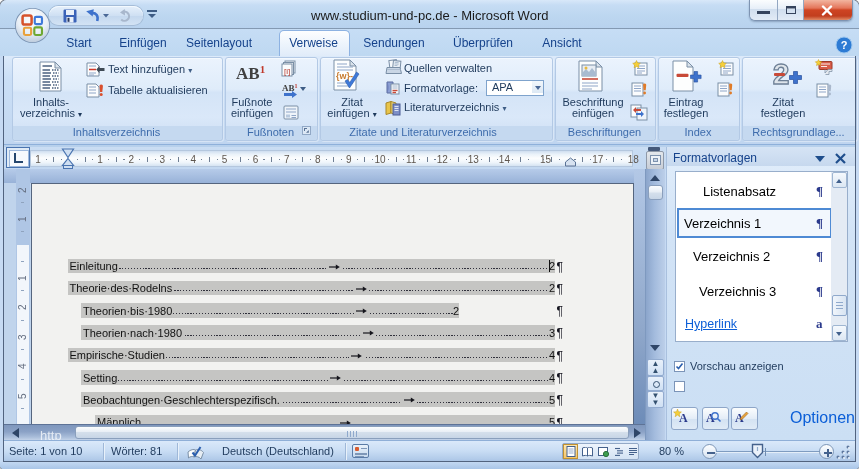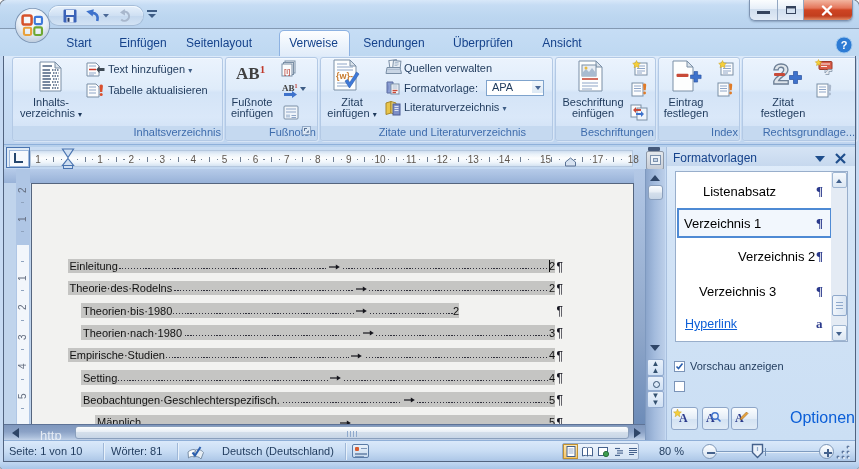--- a/index.html
+++ b/index.html
@@ -1,21 +1,21 @@
 <!DOCTYPE html>
 <html><head>
 <meta charset="utf-8">
 <style>
 html,body{margin:0;padding:0;background:#fff;}
 body{width:859px;height:469px;overflow:hidden;font-family:"Liberation Sans",sans-serif;}
 .a{position:absolute;}
 #win{position:absolute;left:0;top:0;width:859px;height:469px;border-radius:7px 7px 4px 4px;
  background:#C6DAF3;box-shadow:0 0 0 1px rgba(45,55,70,.65);overflow:hidden;}
 .tabtxt{font-size:12px;color:#15428B;}
-.lbl{font-size:11px;color:#3E6CAC;text-align:right;}
+.lbl{font-size:11px;color:#3E6CAC;text-align:center;}
 .btxt{font-size:11px;color:#1E395B;text-align:center;line-height:11px;}
 .stxt{font-size:11px;color:#1E395B;line-height:13px;}
 .sep{width:1px;background:#9FB8D8;box-shadow:1px 0 0 #E8F1FA;}
 .grp{border:1px solid #B3C9E5;border-radius:3px;
  background:linear-gradient(180deg,#EBF3FD 0%,#DFECFA 38%,#D4E4F7 42%,#DAE8F9 72%,#CCDEF3 100%);
  box-shadow:inset 0 1px 0 #F4F9FE, 1px 1px 0 rgba(255,255,255,.35);}
 .grp:after{content:"";position:absolute;left:0;bottom:0;width:100%;height:14px;background:#C5D9F0;border-radius:0 0 3px 3px;}
 .rnum{position:absolute;top:2.5px;font-size:10px;color:#5E564E;}
 .rtick{position:absolute;top:6px;width:1px;height:5px;background:#6E7E94;}
 .rdot{position:absolute;top:8px;width:1.2px;height:1.2px;background:#6E7E94;}
@@ -31,20 +31,21 @@
 .pbtn{width:27px;height:23px;background:linear-gradient(180deg,#FBFDFE,#E4EDF7 50%,#D3E2F2 51%,#E0EBF7);border:1px solid #8EA6C8;border-radius:3px;box-sizing:border-box;}
 .zbtn{width:15px;height:15px;border-radius:50%;background:linear-gradient(180deg,#FDFEFF,#D7E3F1);border:1px solid #7D96B6;box-sizing:border-box;}
 .pil{position:absolute;font-size:13px;font-weight:bold;color:#2B3A8C;font-family:"Liberation Serif",serif;}
 </style>
 </head>
 <body>
 <div id="win">
 
 <div class="a" id="titlebar" style="left:0;top:0;width:859px;height:28px;
  background:linear-gradient(180deg,#D8E8F9 0%,#C6DCF4 18%,#BDD7F0 55%,#B8D2EE 100%);"></div>
+<div class="a" style="left:311px;top:8px;width:240px;height:14px;font-size:13px;color:#1b1b1b;white-space:nowrap;">www.studium-und-pc.de - Microsoft Word</div>
 
 <div class="a" style="left:749px;top:0px;width:102px;height:20px;border:1px solid #7E94B2;border-top:none;border-radius:0 0 6px 6px;overflow:hidden;box-shadow:0 1px 2px rgba(50,70,100,.35);">
  <div class="a" style="left:0;top:0;width:27px;height:20px;background:linear-gradient(180deg,#FBFDFE,#E6EEF8 45%,#D0DEEE 46%,#E2EBF6);border-right:1px solid #93A7C2;"></div>
  <div class="a" style="left:28px;top:0;width:25px;height:20px;background:linear-gradient(180deg,#FBFDFE,#E6EEF8 45%,#D0DEEE 46%,#E2EBF6);border-right:1px solid #93A7C2;"></div>
  <div class="a" style="left:54px;top:0;width:48px;height:20px;background:linear-gradient(180deg,#F2B5A0,#E4765B 40%,#CE4423 50%,#C23E1E 80%,#E08A66);"></div>
  <div class="a" style="left:7px;top:11px;width:13px;height:3px;background:#35435C;"></div>
  <div class="a" style="left:36px;top:6px;width:8px;height:6px;border:1.6px solid #35435C;box-shadow:inset 0 1.5px 0 #35435C;"></div>
  <svg class="a" style="left:71px;top:5px;" width="12" height="11" viewBox="0 0 12 11">
         <g stroke="#fff" stroke-width="2.4" stroke-linecap="round">
           <line x1="2" y1="1.5" x2="10" y2="9.5"></line>
@@ -576,21 +577,21 @@
         <g stroke="#1F4E8C" stroke-width="2.2">
           <line x1="1" y1="1" x2="10" y2="10"></line>
           <line x1="10" y1="1" x2="1" y2="10"></line>
         </g>
       </svg>
 
  <div class="a" style="left:8px;top:24px;width:173px;height:171px;background:#fff;border:1px solid #98AECB;box-sizing:border-box;"></div>
  <div class="a" style="left:36px;top:37px;font-size:13px;color:#000;">Listenabsatz</div>
  <div class="a" style="left:10px;top:61px;width:155px;height:30px;border:2px solid #4E8AD4;background:#F2F7FD;box-sizing:border-box;"></div>
  <div class="a" style="left:17px;top:69px;font-size:13px;color:#000;">Verzeichnis 1</div>
- <div class="a" style="left:26px;top:102px;font-size:13px;color:#000;margin-left:45px;">Verzeichnis 2</div>
+ <div class="a" style="left:26px;top:102px;font-size:13px;color:#000;">Verzeichnis 2</div>
  <div class="a" style="left:32px;top:137px;font-size:13px;color:#000;">Verzeichnis 3</div>
  <div class="a" style="left:18px;top:170px;font-size:12.5px;color:#0B5ED7;text-decoration:underline;">Hyperlink</div>
  <div class="pil" style="left:149px;top:36px;">¶</div>
  <div class="pil" style="left:149px;top:68px;">¶</div>
  <div class="pil" style="left:149px;top:101px;">¶</div>
  <div class="pil" style="left:149px;top:136px;">¶</div>
  <div class="pil" style="left:149px;top:169px;font-family:'Liberation Serif',serif;font-weight:bold;font-style:normal;">a</div>
 
  <div class="a" style="left:164px;top:25px;width:16px;height:169px;background:#E4EBF4;"></div>
  <div class="a" style="left:164.5px;top:25px;width:15px;height:16px;background:linear-gradient(180deg,#F5F9FD,#DCE7F3);border:1px solid #9FB6D2;border-radius:2px;box-sizing:border-box;">

